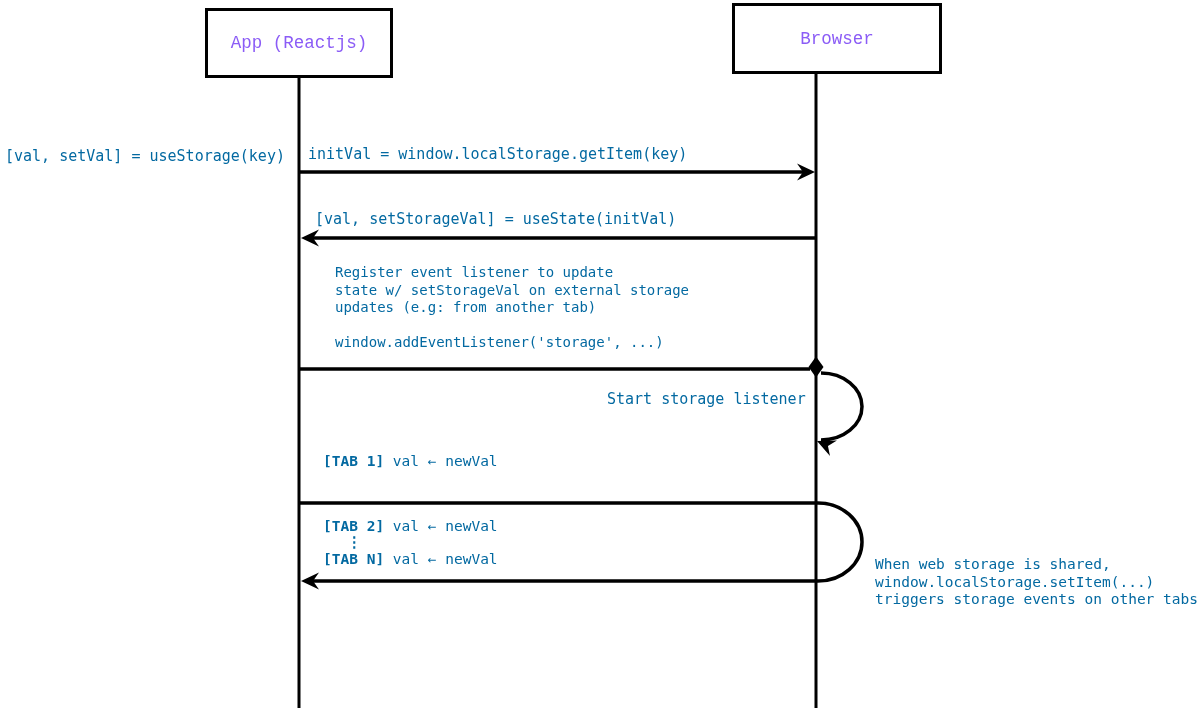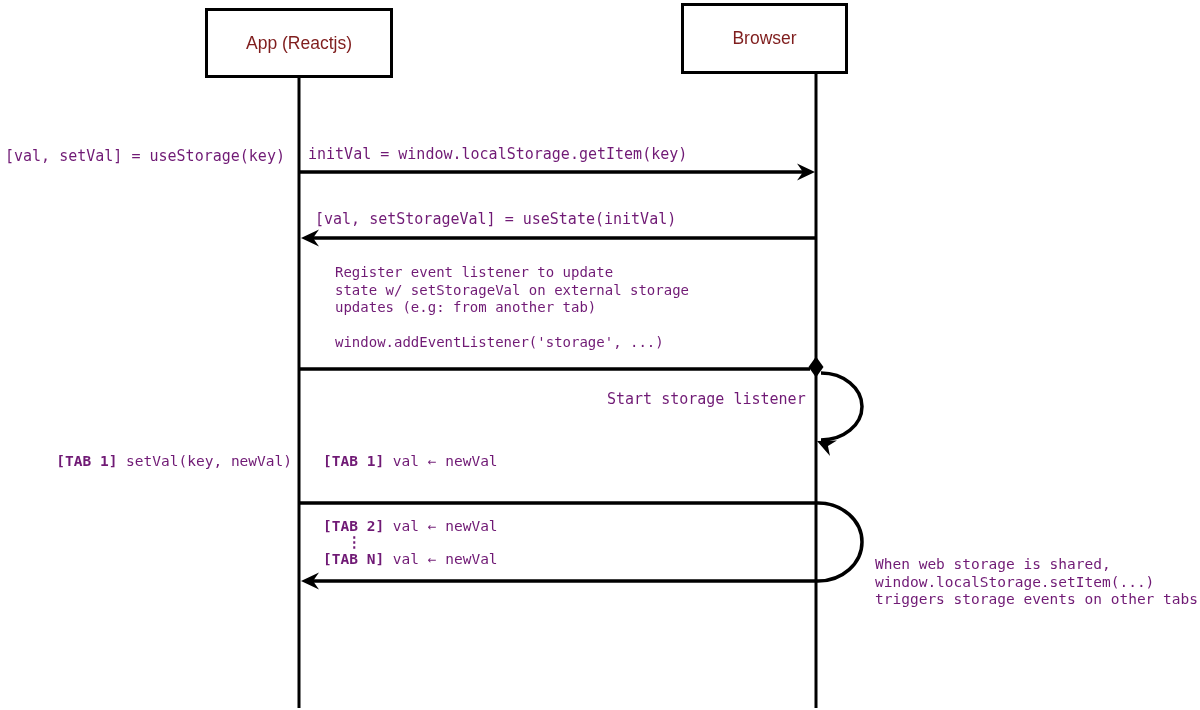--- a/index.html
+++ b/index.html
@@ -20,31 +20,31 @@
     position: absolute;
     left: 0; top: 0;
   }
   .actor {
     position: absolute;
     border: 3.5px solid #000000;
     background: #ffffff;
     display: flex;
     align-items: center;
     justify-content: center;
-    font-family: Liberation Sans, sans-serif;
+    font-family: Liberation Mono, monospace;
     font-size: 17.5px;
-    color: #7f1d1d;
+    color: #8b5cf6;
     box-sizing: border-box;
   }
   .lbl {
     position: absolute;
     font-size: 15px;
     line-height: 18px;
     white-space: pre;
-    color: #701a75;
+    color: #0369a1;
   }
   .lbl.sm { font-size: 14.5px; }
   .lbl.note { font-size: 14px; line-height: 17.5px; }
   .lbl.note2 { font-size: 14.5px; line-height: 17.6px; }
   .lbl.right { text-align: left; }
   .b { font-weight: bold; }
 </style>
 </head>
 <body>
 
@@ -67,25 +67,24 @@
     <path d="M 821 373 A 41 33.5 0 0 1 821 440" fill="none" stroke="#000" stroke-width="3.5"></path>
     <polygon points="0,0 18,-8.5 12,0 18,8.5" fill="#000" transform="translate(817,441) rotate(24)"></polygon>
 
     <line x1="300" y1="503" x2="818" y2="503" stroke="#000" stroke-width="3.5"></line>
     <path d="M 818 503 A 44 39 0 0 1 818 581" fill="none" stroke="#000" stroke-width="3.5"></path>
     <line x1="818" y1="581" x2="310" y2="581" stroke="#000" stroke-width="3.5"></line>
     <polygon points="301,581 319,572.5 313,581 319,589.5" fill="#000"></polygon>
   </svg>
 
   <div class="actor" style="left:205px; top:8px; width:188px; height:70px;">App (Reactjs)</div>
-  <div class="actor" style="left:681px; top:3px; width:167px; height:71px;">Browser</div>
+  <div class="actor" style="left:732px; top:3px; width:210px; height:71px;">Browser</div>
 
   <div class="lbl" style="left:5px; top:147px;">[val, setVal] = useStorage(key)</div>
 
-  <div class="lbl sm right" style="right:908px; top:452px;"><span class="b">[TAB 1]</span><span> setVal(key, newVal)</span></div>
 
   <div class="lbl" style="left:308px; top:145px;">initVal = window.localStorage.getItem(key)</div>
 
   <div class="lbl" style="left:315px; top:210px;">[val, setStorageVal] = useState(initVal)</div>
 
   <div class="lbl note" style="left:335px; top:264px;">Register event listener to update
 state w/ setStorageVal on external storage
 updates (e.g: from another tab)
 
 window.addEventListener('storage', ...)</div>

